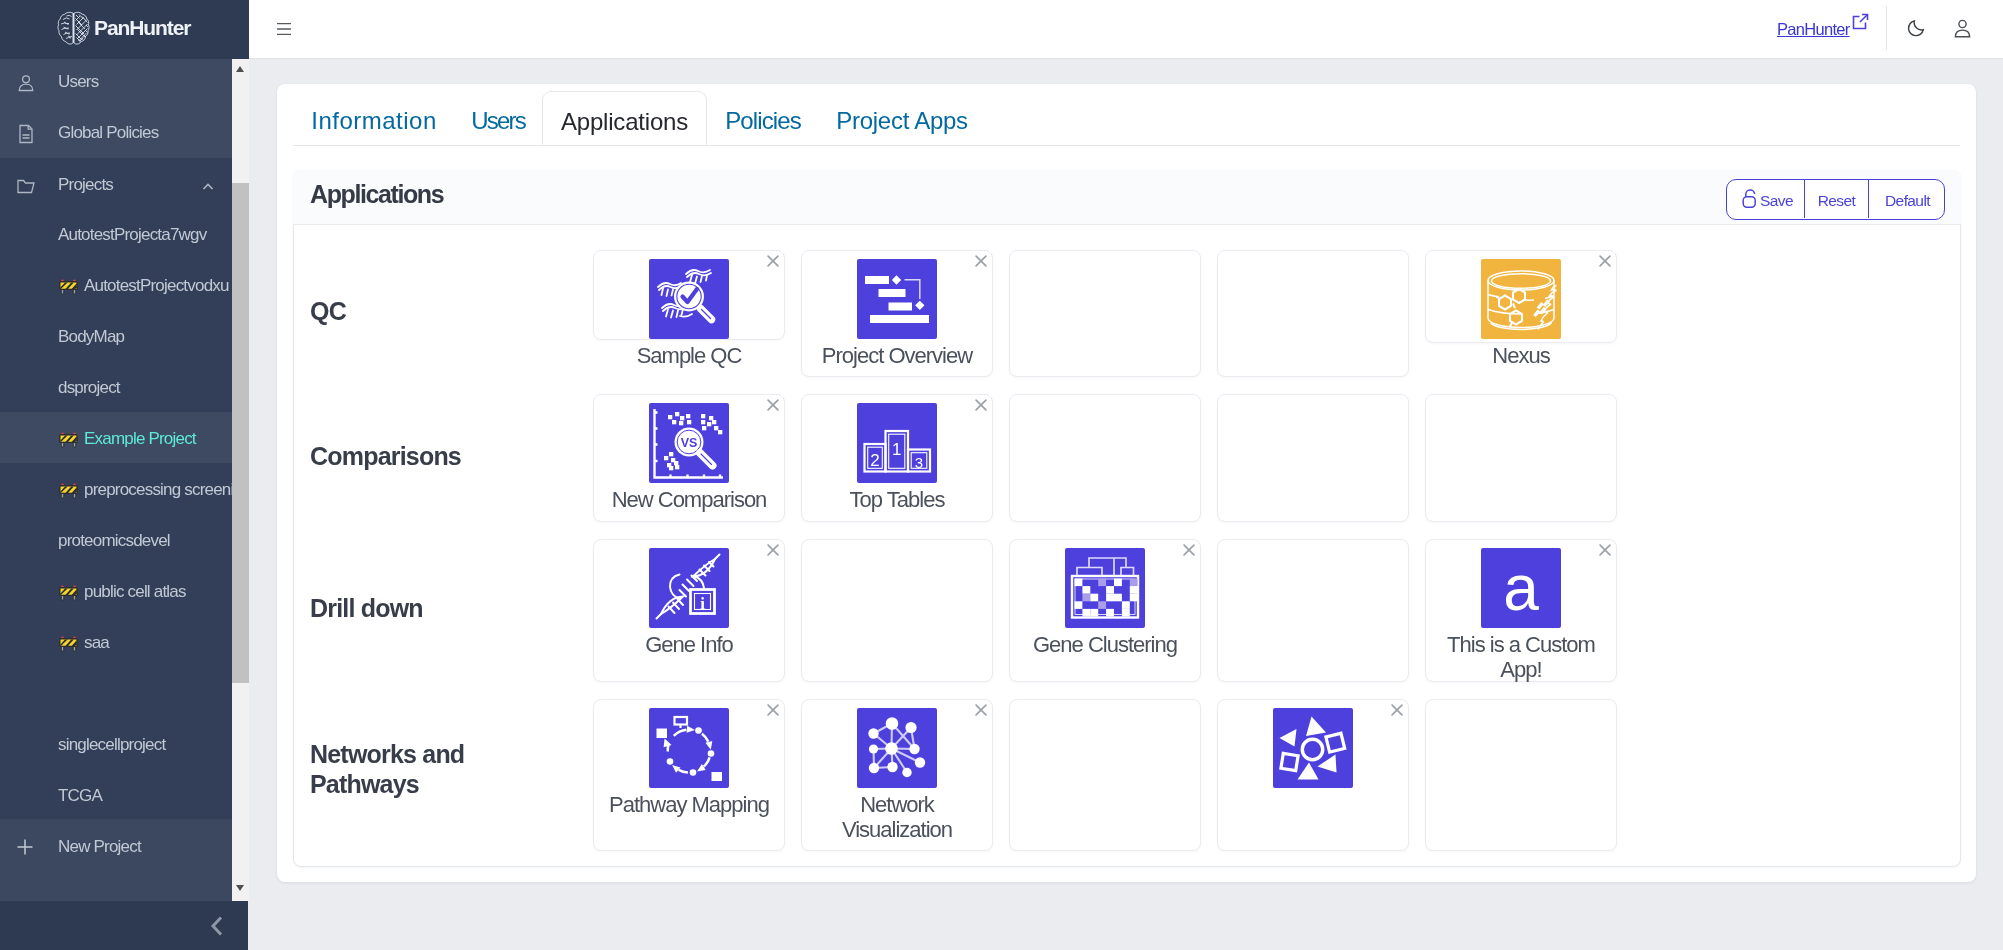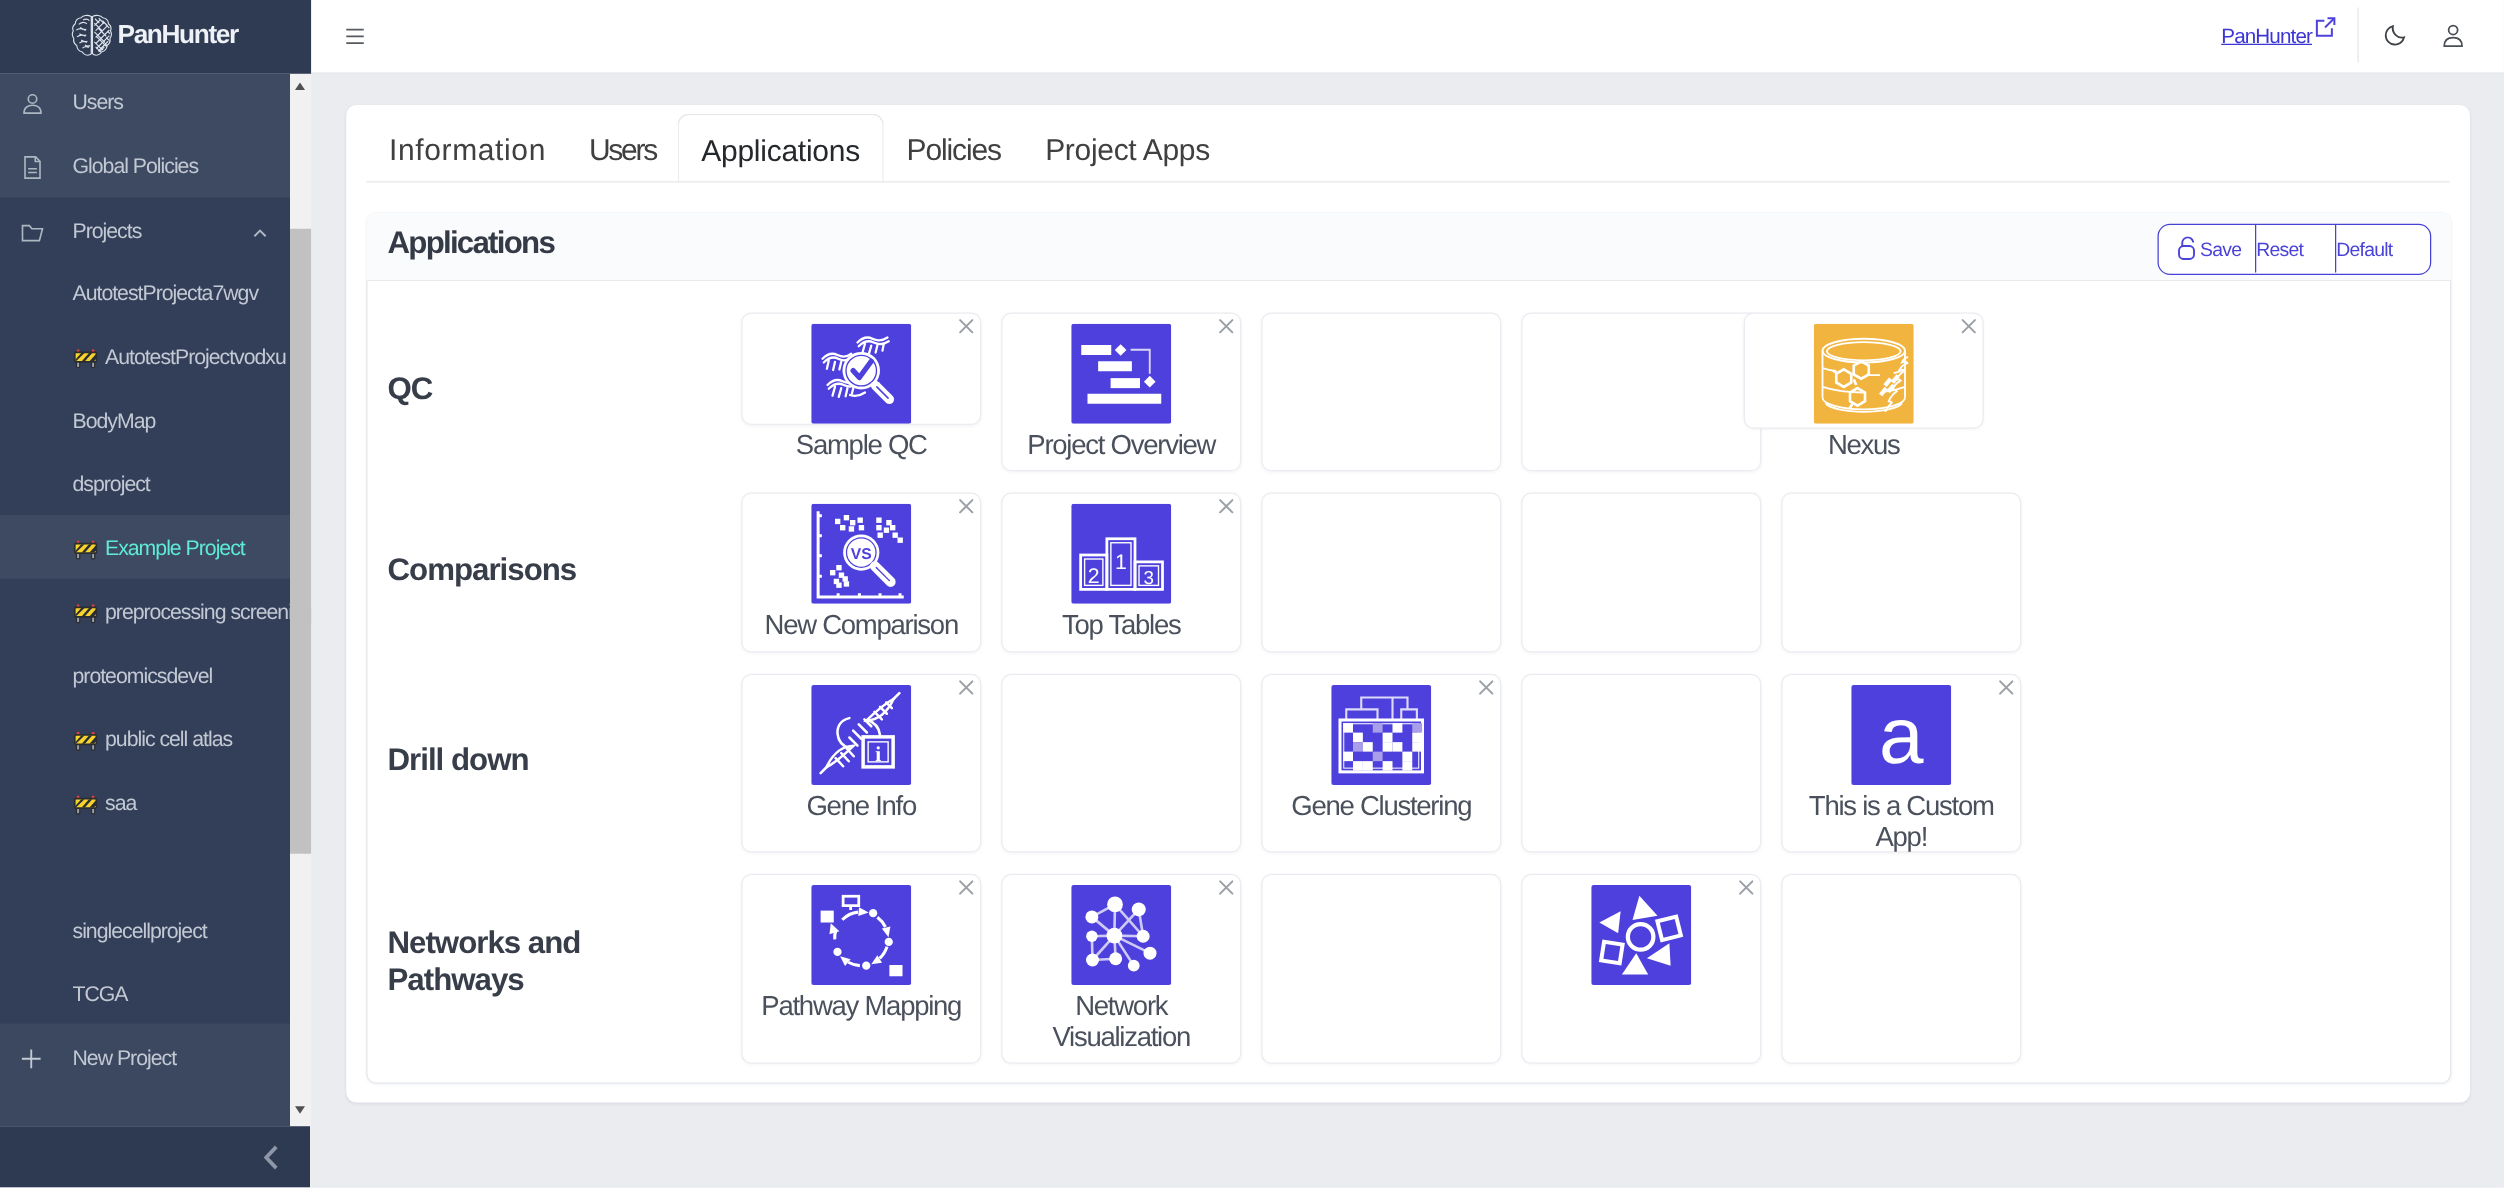--- a/index.html
+++ b/index.html
@@ -29,31 +29,31 @@
 #topbar{position:absolute;left:249px;top:0;width:1754px;height:59px;background:#fff;border-bottom:1px solid #dfe2e6}
 #burger{position:absolute;left:276px;top:21px}
 #tb-link{position:absolute;left:1777px;top:20px;font-size:16.5px;color:#3b35d6;text-decoration:underline;letter-spacing:-0.7px}
 #tb-ext{position:absolute;left:1852px;top:13px}
 #tb-div{position:absolute;left:1886px;top:6px;width:1px;height:44px;background:#e4e6e9}
 #tb-moon{position:absolute;left:1906px;top:18px}
 #tb-person{position:absolute;left:1952px;top:18px}
 
 #card{position:absolute;left:277px;top:84px;width:1699px;height:798px;background:#fff;border-radius:8px;box-shadow:0 1px 3px rgba(25,30,60,.08)}
 #tabline{position:absolute;left:293px;top:145px;width:1667px;height:1px;background:#e7e7ea}
-.tab{position:absolute;top:91px;height:55px;font-size:24px;color:#404040;text-align:center}
+.tab{position:absolute;top:91px;height:55px;font-size:24px;color:#0369a1;text-align:center}
 .tab span{position:absolute;left:0;right:0;top:16px}
 .tab.active{background:#fff;border:1px solid #e7e7ea;border-bottom:none;border-radius:9px 9px 0 0;color:#25282c}
 
 #panel{position:absolute;left:293px;top:170px;width:1668px;height:697px;border:1px solid #e4e7ec;border-radius:8px;background:#fff;box-shadow:0 1px 2px rgba(25,30,60,.05)}
 #panel-head{position:absolute;left:293px;top:170px;width:1668px;height:55px;background:#fafbfc;border-bottom:1px solid #e8eaee;border-radius:8px 8px 0 0}
 #panel-title{position:absolute;left:310px;top:180px;font-size:25px;font-weight:bold;color:#343a46;letter-spacing:-1.4px}
 
 #btns{position:absolute;left:1726px;top:179px;width:219px;height:41px;border:1.5px solid #4742d6;border-radius:10px;background:#fff}
 .btn{position:absolute;top:0;height:38px;font-size:15.5px;color:#4a43d8;letter-spacing:-0.6px}
-.btn i{font-style:normal;position:absolute;top:12px;left:0;right:0;}
+.btn i{font-style:normal;position:absolute;top:12px;left:0;right:0;text-align:center}
 #btn-save{left:0;width:78px;border-right:1px solid #4742d6}
 #btn-reset{left:78px;width:64px;border-right:1px solid #4742d6}
 #btn-default{left:142px;width:77px}
 #btn-save svg{position:absolute;left:15px;top:9px}
 #btn-save i{left:33px;text-align:left}
 
 .rowlab{position:absolute;left:310px;width:245px;font-size:25px;font-weight:bold;color:#373d49;letter-spacing:-0.8px;line-height:30px}
 .tile{position:absolute;width:192px;background:#fff;border:1px solid #ebecf1;border-radius:8px;box-shadow:0 1px 3px rgba(25,30,60,.04)}
 .tile .x{position:absolute;right:5px;top:4px;width:12px;height:12px}
 .tile svg.appicon{position:absolute;left:55px;top:8px}
@@ -154,21 +154,21 @@
       </g>
       <path d="M47.5 20.8 H62.8 V40" fill="none" stroke="#d9d5f8" stroke-width="1.5"></path>
     </svg>
     <svg class="x" width="11" height="11" viewBox="0 0 11 11" stroke="#9aa0a6" stroke-width="1.5" stroke-linecap="round">
       <path d="M1 1 L10 10 M10 1 L1 10"></path>
     </svg>
     <div class="lab">Project Overview</div>
   </div>
 <div class="tile" style="left:1009px;top:250px;height:127px"></div>
 <div class="tile" style="left:1217px;top:250px;height:127px"></div>
-<div class="tile" style="left:1395px;top:250px;height:93px">
+<div class="tile" style="left:1425px;top:250px;height:93px">
     <svg class="appicon" width="80" height="80" viewBox="0 0 80 80">
       <rect x="0" y="0" width="80" height="80" rx="2" fill="#f1b43e"></rect>
       <g stroke="#fff" fill="none" stroke-width="1.5">
         <ellipse cx="40" cy="21.5" rx="33" ry="9.5"></ellipse>
         <ellipse cx="40" cy="22" rx="29.5" ry="7.3"></ellipse>
         <path d="M7 21.5 V59 M73 21.5 V59"></path>
         <path d="M7 59 a33 9.5 0 0 0 66 0"></path>
         <path d="M9.5 63.5 a31 8.5 0 0 0 61 0"></path>
         <path d="M7 35.5 q5 1.5 11 2.5 M44 41 q5 0.3 9 0 M64 39.5 q5 -1 9 -3"></path>
         <path d="M7 50.5 q14 4.5 33 4.5 M56 54.5 q9 -1 17 -4"></path>

